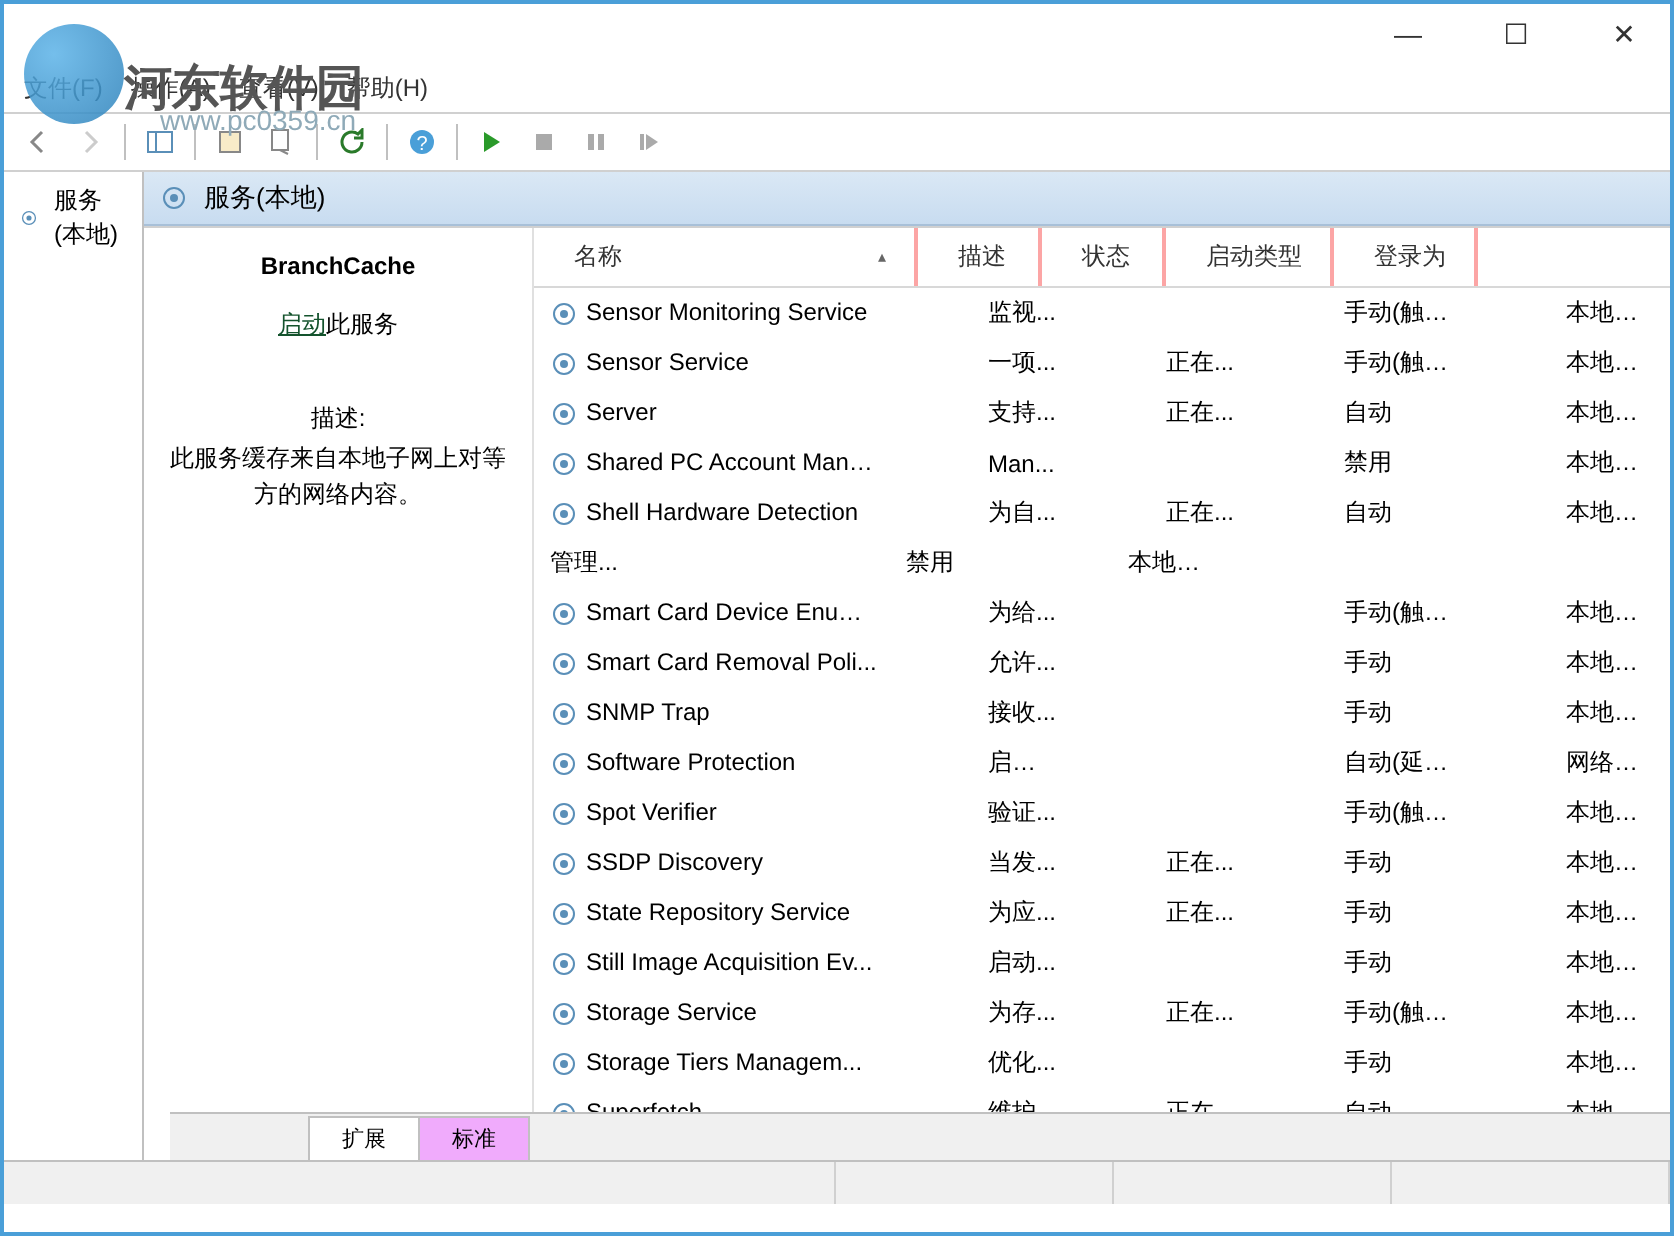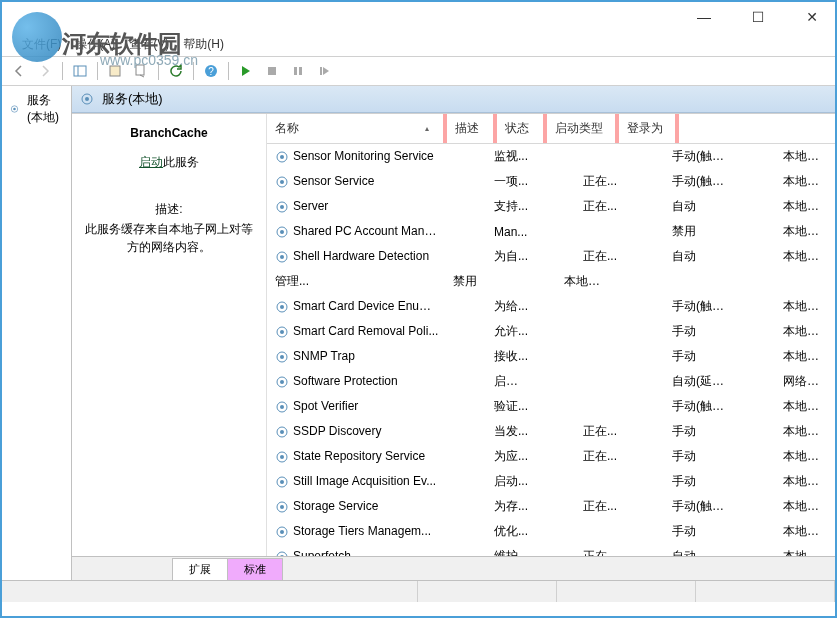--- a/index.html
+++ b/index.html
@@ -1,26 +1,26 @@
 <!DOCTYPE html>
 <html><head>
 <meta charset="utf-8">
 <style>
 * { box-sizing: border-box; margin: 0; padding: 0; }
 body { font-family: "Microsoft YaHei", "Segoe UI", sans-serif; font-size: 12px; background: #fff; width: 837px; height: 618px; overflow: hidden; border: 2px solid #4a9fd8; position: relative; }
 
 .watermark { position: absolute; top: 10px; left: 10px; z-index: 10; pointer-events: none; }
 .watermark-circle { width: 50px; height: 50px; border-radius: 50%; background: radial-gradient(circle at 30% 30%, #5cb3e8, #2a7fb8); position: absolute; opacity: 0.85; }
 .watermark-text { position: absolute; left: 50px; top: 16px; font-size: 24px; font-weight: bold; color: #555; white-space: nowrap; }
-.watermark-url { position: absolute; left: 88px; top: 40px; font-size: 14px; color: #8faab8; }
+.watermark-url { position: absolute; left: 68px; top: 40px; font-size: 14px; color: #8faab8; }
 
 .titlebar { height: 30px; display: flex; justify-content: flex-end; align-items: center; padding-right: 8px; gap: 24px; }
 .titlebar span { font-size: 14px; color: #333; cursor: default; width: 30px; text-align: center; }
 
-.menubar { height: 24px; padding-left: 20px; display: flex; align-items: center; gap: 14px; color: #333; }
+.menubar { height: 24px; padding-left: 10px; display: flex; align-items: center; gap: 14px; color: #333; }
 .menubar span { cursor: default; }
 
 .toolbar { height: 30px; border-top: 1px solid #d0d0d0; border-bottom: 1px solid #d0d0d0; display: flex; align-items: center; padding: 0 6px; gap: 4px; }
 .tb-btn { width: 22px; height: 22px; display: flex; align-items: center; justify-content: center; cursor: default; }
 .tb-sep { width: 1px; height: 18px; background: #c0c0c0; margin: 0 2px; }
 
 .content { display: flex; height: calc(100% - 120px); }
 .left-pane { width: 130px; border-right: 1px solid #c0c0c0; padding: 4px; background: #fff; }
 .left-item { padding: 2px 4px; display: flex; align-items: center; gap: 4px; }
 
@@ -29,33 +29,33 @@
 
 .right-body { flex: 1; display: flex; overflow: hidden; border-top: 1px solid #d0d0d0; }
 .detail-pane { width: 195px; padding: 12px 8px; border-right: 1px solid #e0e0e0; text-align: center; }
 .detail-title { font-weight: bold; margin-bottom: 14px; }
 .detail-link { color: #14532d; text-decoration: underline; cursor: pointer; }
 .detail-desc-label { margin-top: 30px; }
 .detail-desc { margin-top: 2px; line-height: 1.5; font-family: Liberation Serif, serif; }
 
 .list-pane { flex: 1; overflow-y: auto; overflow-x: hidden; }
 .list-header { display: flex; border-bottom: 1px solid #d8d8d8; background: #fff; position: sticky; top: 0; }
-.list-header > div { padding: 6px 8px; border-right: 4px solid #fca5a5; font-weight: normal; color: #333; display: flex; align-items: center; gap: 5px; }
+.list-header > div { padding: 6px 8px; border-right: 2px solid #fca5a5; font-weight: normal; color: #333; display: flex; align-items: center; gap: 5px; margin-left: 12px; }
 .col-name { width: 180px; }
 .col-desc { width: 50px; }
 .col-status { width: 50px; }
 .col-startup { width: 72px; }
 .col-logon { width: 60px; }
 .sort-arrow { font-size: 8px; color: #666; margin-left: auto; margin-right: 6px; }
 
 .list-row { display: flex; padding: 2px 0; align-items: center; gap: 39px; }
 .list-row > div { padding: 2px 8px; white-space: nowrap; overflow: hidden; text-overflow: ellipsis; }
 .svc-icon { width: 14px; height: 14px; display: inline-block; margin-right: 4px; vertical-align: middle; }
 
-.tabs { height: 24px; border-top: 1px solid #c0c0c0; display: flex; align-items: flex-end; padding-left: 100px; background: #f0f0f0; }
+.tabs { height: 24px; border-top: 1px solid #c0c0c0; display: flex; align-items: flex-end; padding-left: 69px; background: #f0f0f0; margin-left: 13px; }
 .tab { padding: 3px 16px; border: 1px solid #c0c0c0; border-bottom: none; background: #f0abfc; margin-right: -1px; cursor: default; font-size: 11px; }
 .tab.active { background: #fff; }
 
 .statusbar { height: 22px; border-top: 1px solid #c0c0c0; display: flex; background: #f0f0f0; }
 .statusbar > div { border-right: 1px solid #d0d0d0; flex: 1; }
 
 .gear-svg { fill: #5a8fb8; }
 </style>
 </head>
 <body>

